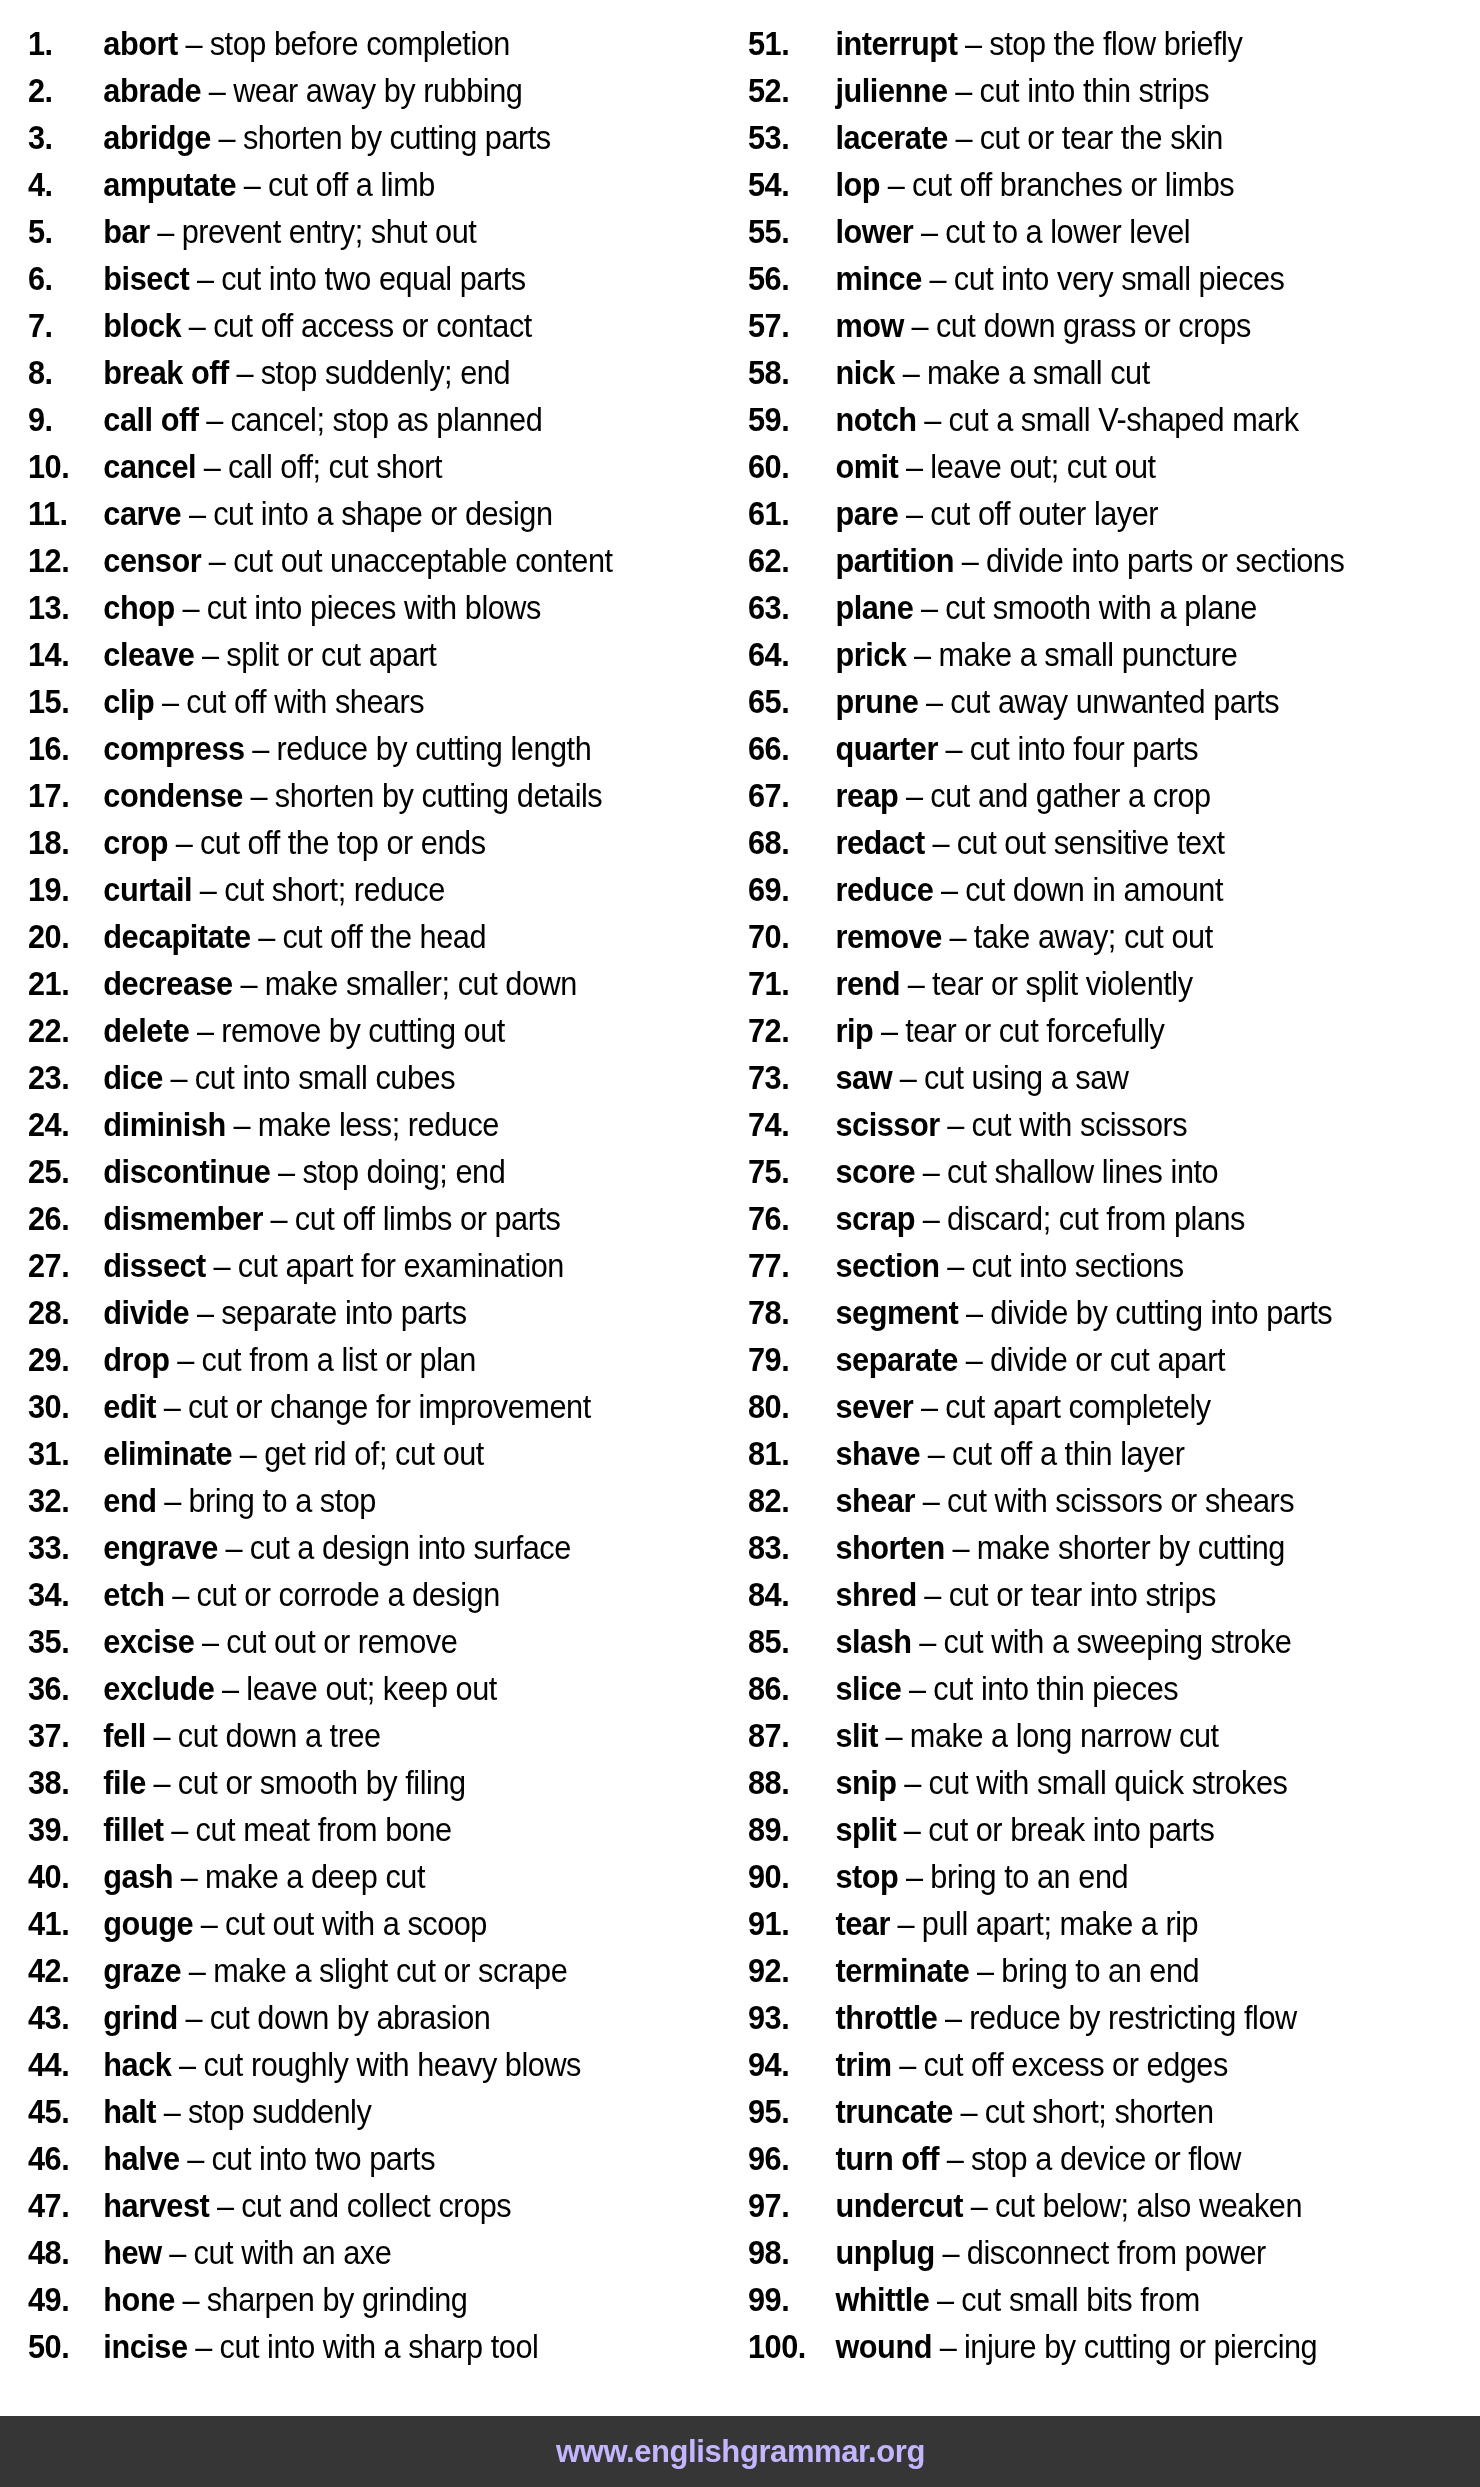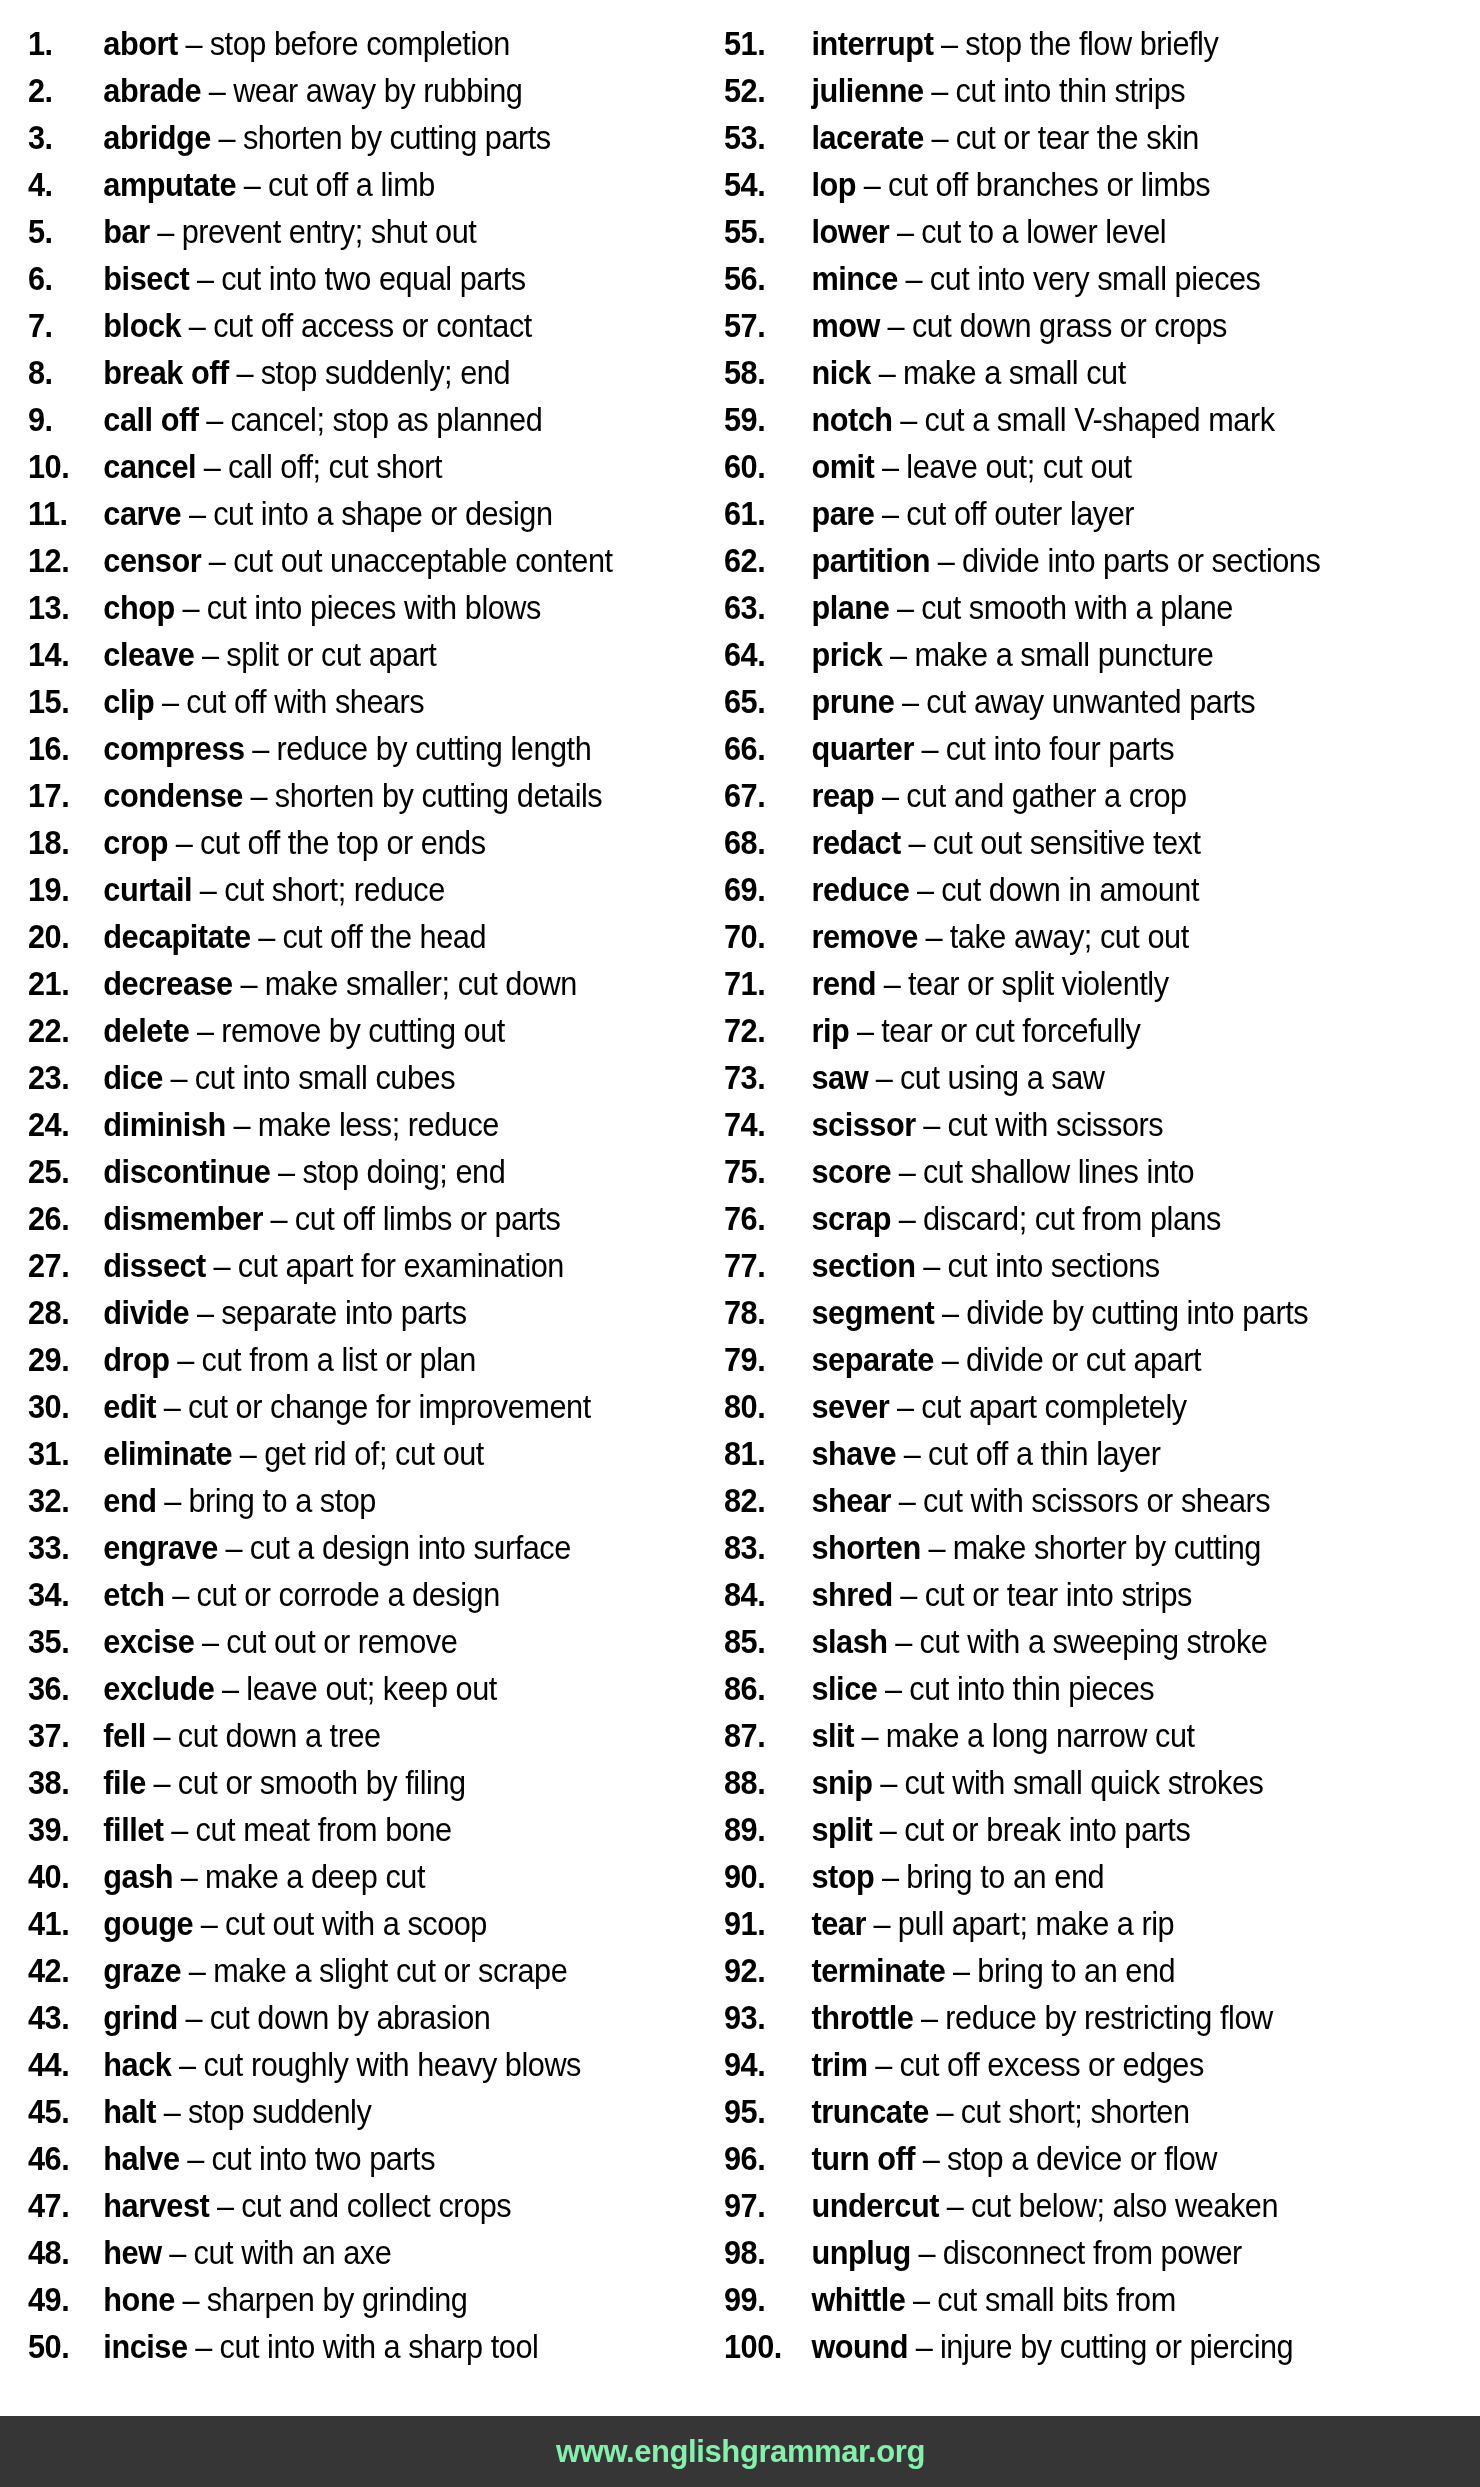--- a/index.html
+++ b/index.html
@@ -1,31 +1,31 @@
 <!DOCTYPE html>
 <html style="font-size:12.6px"><head>
 <meta charset="utf-8">
 <style>
   html, body { margin: 0; padding: 0; background: #ffffff; }
   body { width: 1481px; height: 2487px; position: relative; overflow: hidden;
          font-family: "Liberation Sans", sans-serif; color: #000; }
   .list { position: absolute; top: 20.4px; left: 0; width: 1481px; }
   .col { position: absolute; top: 0; }
   .col.left { left: 28px; }
-  .col.right { left: 724px; }
+  .col.right { left: 748px; }
   .row { height: 47px; display: flex; align-items: center; white-space: nowrap;
          font-size: 33px; letter-spacing: -0.5px; transform: scaleX(0.93); transform-origin: left center; }
   .num { font-weight: bold; display: inline-block; }
   .col.left .num { width: 81px; }
   .col.right .num { width: 94px; }
   .word { font-weight: bold; }
   .dash { margin: 0 0.25em; }
   .footer { position: absolute; left: 0; top: 2416px; width: 1481px; height: 71px;
             background: #363636; display: flex; align-items: center; justify-content: center; }
-  .footer-text { color: #86efac; font-weight: bold; font-size: 31px; letter-spacing: -0.4px; }
+  .footer-text { color: #c4b5fd; font-weight: bold; font-size: 31px; letter-spacing: -0.4px; }
 </style>
 </head>
 <body>
 
 <div class="list">
   <div class="col left" id="col-left">
       <div class="row">
         <span class="num">1.</span>
         <span class="word">abort</span>
         <span class="dash">–</span>

